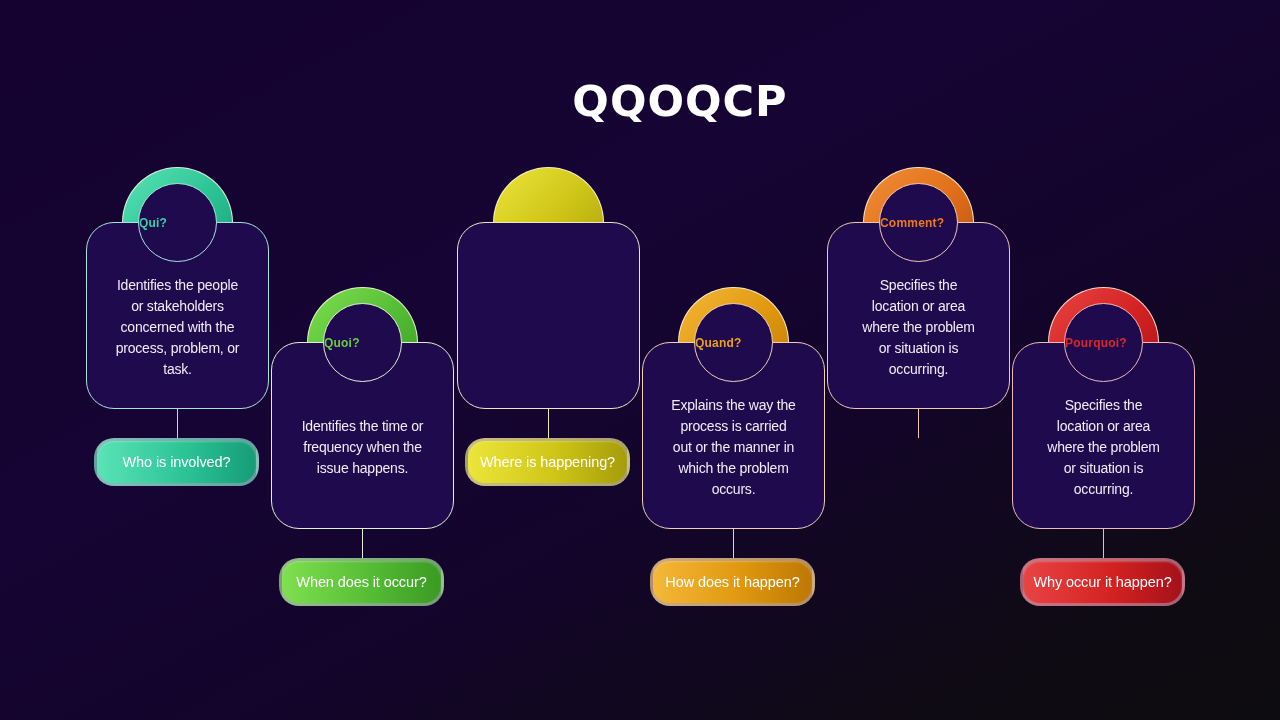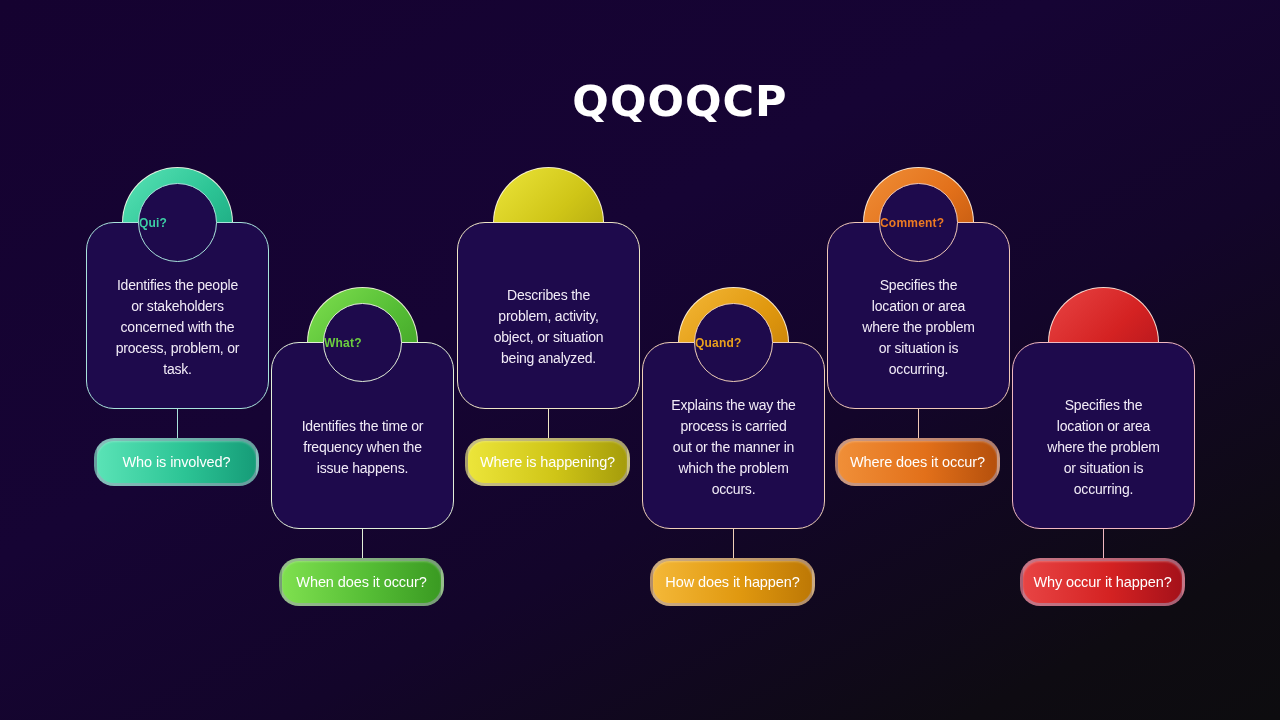--- a/index.html
+++ b/index.html
@@ -125,36 +125,32 @@
 process, problem, or
 task.</div>
   <div class="connector"></div>
   <div class="pill">Who is involved?</div>
 </div>
 
 <div class="card c2" style="--accent: #55bd35; --light: #7fe04f; --dark: #3a9a22; --label: #6cce3f; --border: #e2efd9;">
   <div class="arc"></div>
   <div class="box"></div>
   <div class="badge">
-    <span class="badge-label">What?</span>
+    <span class="badge-label">Quoi?</span>
   </div>
   <div class="desc">Identifies the time or
 frequency when the
 issue happens.</div>
   <div class="connector"></div>
   <div class="pill">When does it occur?</div>
 </div>
 
 <div class="card c3" style="--accent: #cfc517; --light: #ece53a; --dark: #a59c0b; --label: #e6da28; --border: #efe6c6;">
   <div class="arc"></div>
   <div class="box"></div>
-  <div class="desc">Describes the
-problem, activity,
-object, or situation
-being analyzed.</div>
   <div class="connector"></div>
   <div class="pill">Where is happening?</div>
 </div>
 
 <div class="card c4" style="--accent: #e0980f; --light: #f4b838; --dark: #bd7805; --label: #eaa11c; --border: #f0d0b8;">
   <div class="arc"></div>
   <div class="box"></div>
   <div class="badge">
     <span class="badge-label">Quand?</span>
   </div>
@@ -172,26 +168,28 @@
   <div class="box"></div>
   <div class="badge">
     <span class="badge-label">Comment?</span>
   </div>
   <div class="desc">Specifies the
 location or area
 where the problem
 or situation is
 occurring.</div>
   <div class="connector"></div>
-  <div class="pill">Where does it occur?</div>
 </div>
 
 <div class="card c6" style="--accent: #d42222; --light: #e84444; --dark: #a5111a; --label: #d8282c; --border: #f0b8c0;">
   <div class="arc"></div>
   <div class="box"></div>
+  <div class="badge">
+    <span class="badge-label">Pourquoi?</span>
+  </div>
   <div class="desc">Specifies the
 location or area
 where the problem
 or situation is
 occurring.</div>
   <div class="connector"></div>
   <div class="pill">Why occur it happen?</div>
 </div>
 
 </body></html>

